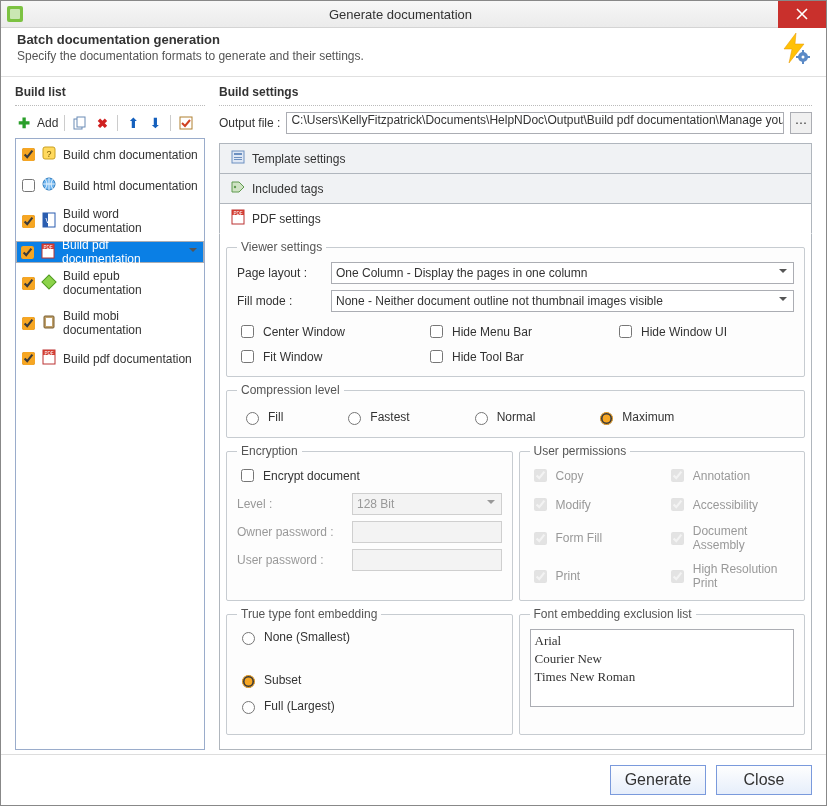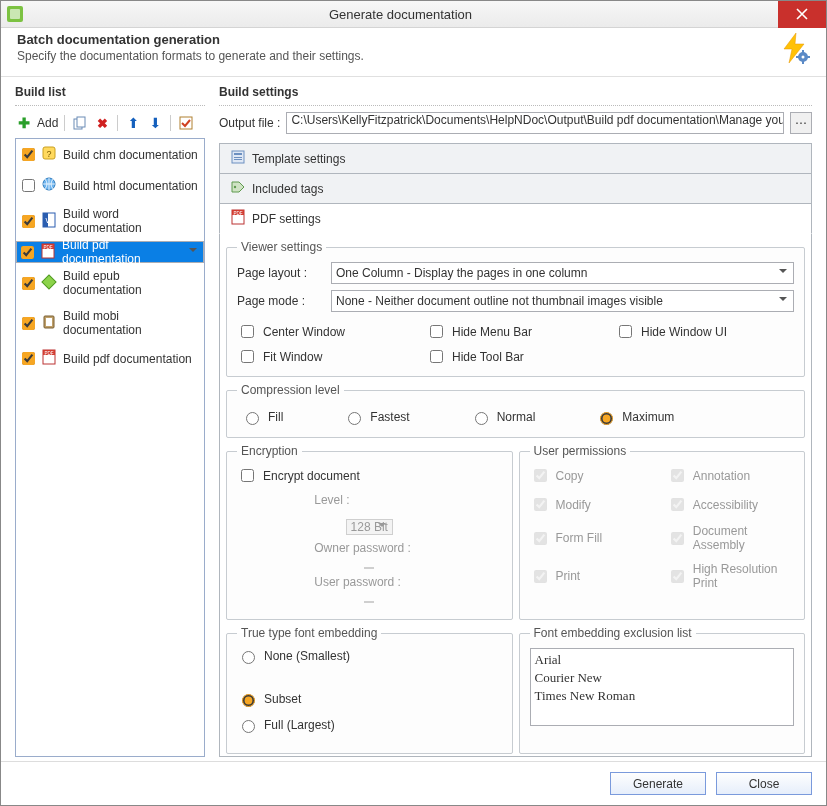--- a/index.html
+++ b/index.html
@@ -62,32 +62,32 @@
   .sel { flex:1; height:22px; border:1px solid #abadb3; padding:0 20px 0 4px; background:#fff; position:relative; font-size:12px; display:flex; align-items:center;}
   .sel::after{ content:''; position:absolute; right:6px; top:50%; transform:translateY(-50%); border:4px solid transparent; border-top-color:#555;}
   .ck-grid { display:grid; grid-template-columns: repeat(3,1fr); gap:6px 10px; margin-top:10px;}
   .ck-item{ display:flex; align-items:center; gap:6px;}
   .radio-row{ display:flex; gap:60px; align-items:center; padding:4px 4px 2px 4px;}
   .radio-item{ display:flex; align-items:center; gap:6px;}
   input[type=radio],input[type=checkbox]{ accent-color:#f6a623;}
   
   .twocol { display:flex; gap:6px; }
   .twocol > fieldset { flex:1; }
-  .enc-row { display:flex; align-items:center; gap:12px; margin-bottom:6px;flex-direction:column;}
+  .enc-row { display:flex; align-items:center; gap:5px; margin-bottom:6px;}
   .enc-row .elabel{ width:110px; color:#999;}
   .enc-sel,.enc-inp{ flex:1; height:22px; border:1px solid #cfcfcf; background:#f3f3f3; padding:0 4px; font-size:12px; display:flex; align-items:center; position:relative; color:#999;}
   .enc-sel::after{ content:''; position:absolute; right:6px; top:50%; transform:translateY(-50%); border:4px solid transparent; border-top-color:#999;}
   .perm-grid{ display:grid; grid-template-columns:1fr 1fr; gap:10px 10px;}
   .perm-item{ display:flex; align-items:center; gap:6px; color:#999;}
   .perm-item input{ opacity:.6;}
   
   .font-list{ border:1px solid #abadb3; height:78px; overflow-y:scroll; background:#fff; padding:2px 4px; line-height:1.4; font-family:"Times New Roman",serif; font-size:13px;}
   
   .footer{ border-top:1px solid #ddd; padding:10px 14px; display:flex; justify-content:flex-end; gap:10px;}
-  .btn{ min-width:96px; height:23px; border:1px solid #7a9adc; background:linear-gradient(#fefefe,#e6eefb); display:flex; align-items:center; justify-content:center; cursor:pointer; font-size:12px;}
+  .btn{ min-width:96px; height:30px; border:1px solid #7a9adc; background:linear-gradient(#fefefe,#e6eefb); display:flex; align-items:center; justify-content:center; cursor:pointer; font-size:16px;}
   
   .ficon { display:inline-block; vertical-align:middle;}
 </style>
 </head>
 <body>
 
 <div class="window">
 
   <div class="titlebar">
     <div class="title-app-icon"></div>
@@ -255,21 +255,21 @@
           <legend>Viewer settings</legend>
           <svg class="gear-top" viewBox="0 0 14 14">
               <circle cx="7" cy="7" r="4.5" fill="none" stroke="#888"></circle>
               <circle cx="7" cy="7" r="1.5" fill="#888"></circle>
             </svg>
           <div class="form-row">
             <span class="flabel">Page layout :</span>
             <div class="sel">One Column - Display the pages in one column</div>
           </div>
           <div class="form-row">
-            <span class="flabel">Page mode :</span>
+            <span class="flabel">Fill mode :</span>
             <div class="sel">None - Neither document outline not thumbnail images visible</div>
           </div>
           <div class="ck-grid" id="viewer-checks">
               <div class="ck-item">
                 <input type="checkbox" style="">
                 <span>Center Window</span>
               </div>
               <div class="ck-item">
                 <input type="checkbox" style="">
                 <span>Hide Menu Bar</span>

